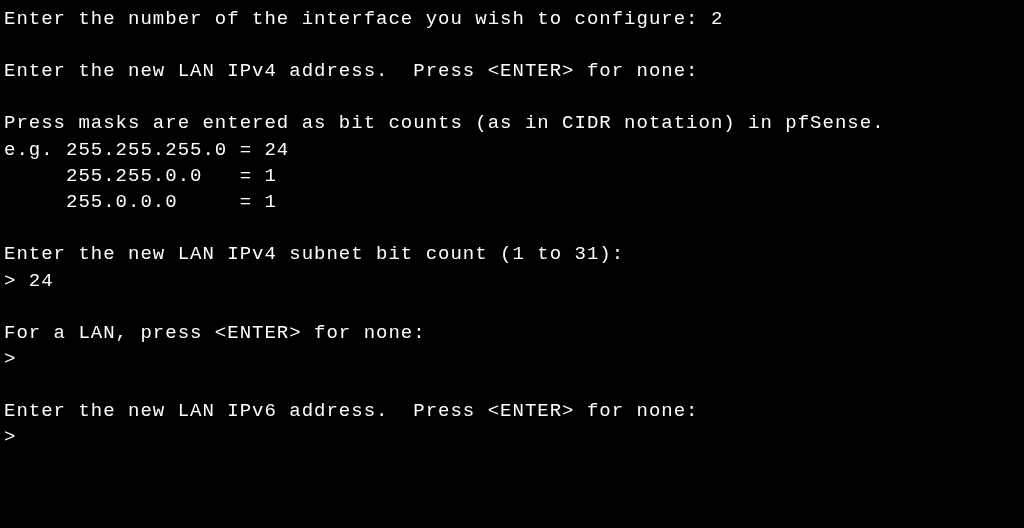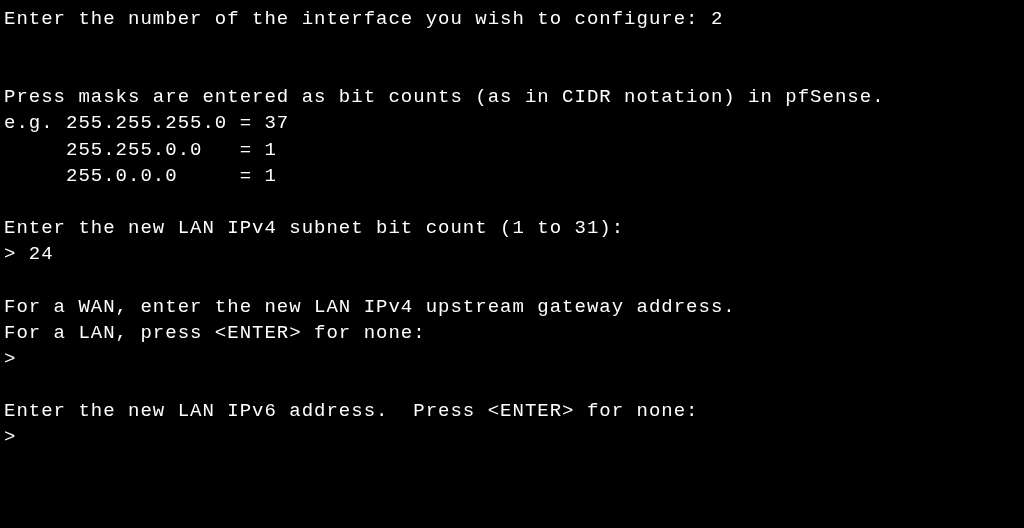--- a/index.html
+++ b/index.html
@@ -26,30 +26,30 @@
     .prompt-section {
       display: block;
     }
   </style>
 </head>
 <body>
 
 <div class="prompt-section">
   <div class="line">Enter the number of the interface you wish to configure: 2</div>
   <div class="line"></div>
+  <div class="line">Enter the new LAN IPv4 address.  Press &lt;ENTER&gt; for none:</div>
   <div class="line"></div>
   <div class="line">Press masks are entered as bit counts (as in CIDR notation) in pfSense.</div>
-  <div class="line">e.g. 255.255.255.0 = 37</div>
+  <div class="line">e.g. 255.255.255.0 = 24</div>
   <div class="line">     255.255.0.0   = 1</div>
   <div class="line">     255.0.0.0     = 1</div>
   <div class="line"></div>
   <div class="line">Enter the new LAN IPv4 subnet bit count (1 to 31):</div>
   <div class="line">&gt; 24</div>
   <div class="line"></div>
-  <div class="line">For a WAN, enter the new LAN IPv4 upstream gateway address.</div>
   <div class="line">For a LAN, press &lt;ENTER&gt; for none:</div>
   <div class="line">&gt;</div>
   <div class="line"></div>
   <div class="line">Enter the new LAN IPv6 address.  Press &lt;ENTER&gt; for none:</div>
   <div class="line">&gt;</div>
   <div class="line"></div>
 
 </div>
 
 </body></html>

